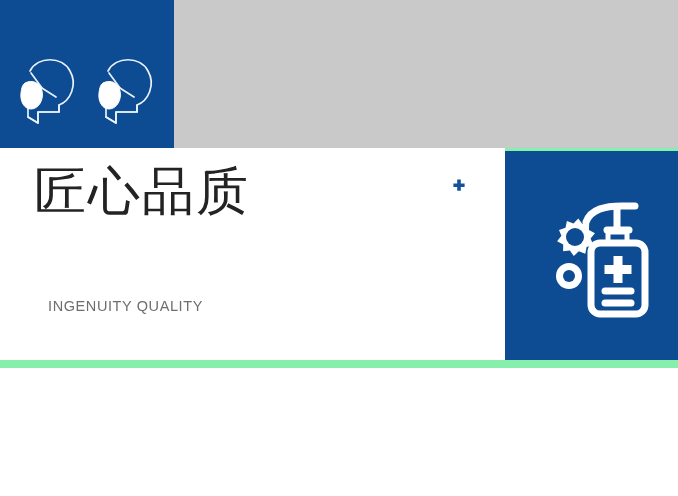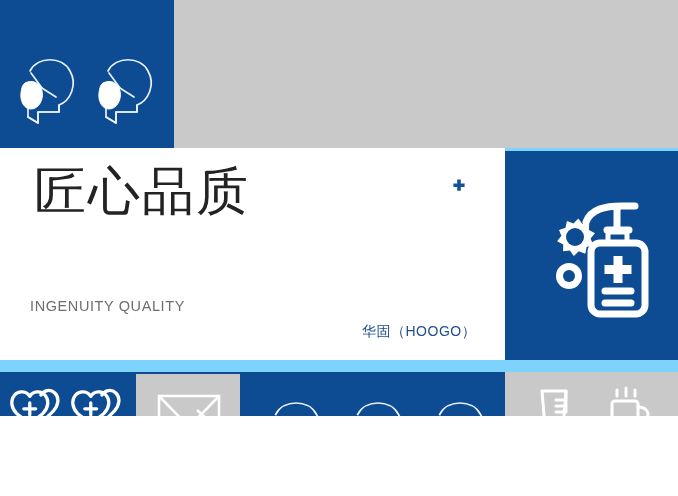--- a/index.html
+++ b/index.html
@@ -2,22 +2,22 @@
 <html><head>
 <meta charset="utf-8">
 <style>
   html,body{margin:0;padding:0;background:#ffffff;}
   body{
     font-family:"Liberation Sans","DejaVu Sans",sans-serif;
     -webkit-font-smoothing:antialiased;
   }
   #poster{
     position:relative;
-    width:678px;height:416px;
-    background:#7dd3fc;
+    width:678px;height:368px;
+    background:#86efac;
     overflow:hidden;
   }
 
   
   .panel{position:absolute;box-sizing:border-box;}
   .blue{background:#0d4b92;}
   .gray{background:#c9c9c9;}
   .white{background:#ffffff;}
 
   
@@ -41,21 +41,21 @@
     font-family:"DejaVu Sans","Liberation Sans",sans-serif;
     font-size:52px;
     line-height:56px;
     letter-spacing:2px;
     font-weight:400;
     color:#232323;
     white-space:nowrap;
   }
   .headline .accent{color:#1a4e8c;}
 
-  #subtitle-block{position:absolute;left:30px;top:297px;text-align:right;}
+  #subtitle-block{position:absolute;left:48px;top:297px;text-align:right;}
   .subtitle-line{
     font-size:14.5px;
     line-height:19px;
     letter-spacing:.6px;
     color:#6e6e6e;
     font-weight:400;
     white-space:nowrap;
   }
 
   #brand-block{position:absolute;left:362px;top:323px;}
@@ -177,23 +177,20 @@
   <div class="panel blue" id="mid-blue-panel"></div>
 
   <div id="headline-block">
     <div class="headline">匠心品质</div>
   </div>
 
   <div id="subtitle-block">
     <div class="subtitle-line">INGENUITY QUALITY</div>
   </div>
 
-  <div id="brand-block">
-    <div class="brand-text">华固（HOOGO）</div>
-  </div>
 
   <span id="plus-mark">
     <svg width="18" height="18" viewBox="0 0 18 18">
       <path d="M7.2 1.6 h3.6 v3.8 h3.8 v3.6 h-3.8 v3.8 h-3.6 v-3.8 h-3.8 v-3.6 h3.8 z" fill="#14529c"></path>
     </svg>
   </span>
 
   <span id="sanitizer-icon-wrap">
     <svg width="126" height="126" viewBox="0 0 126 126">
 

